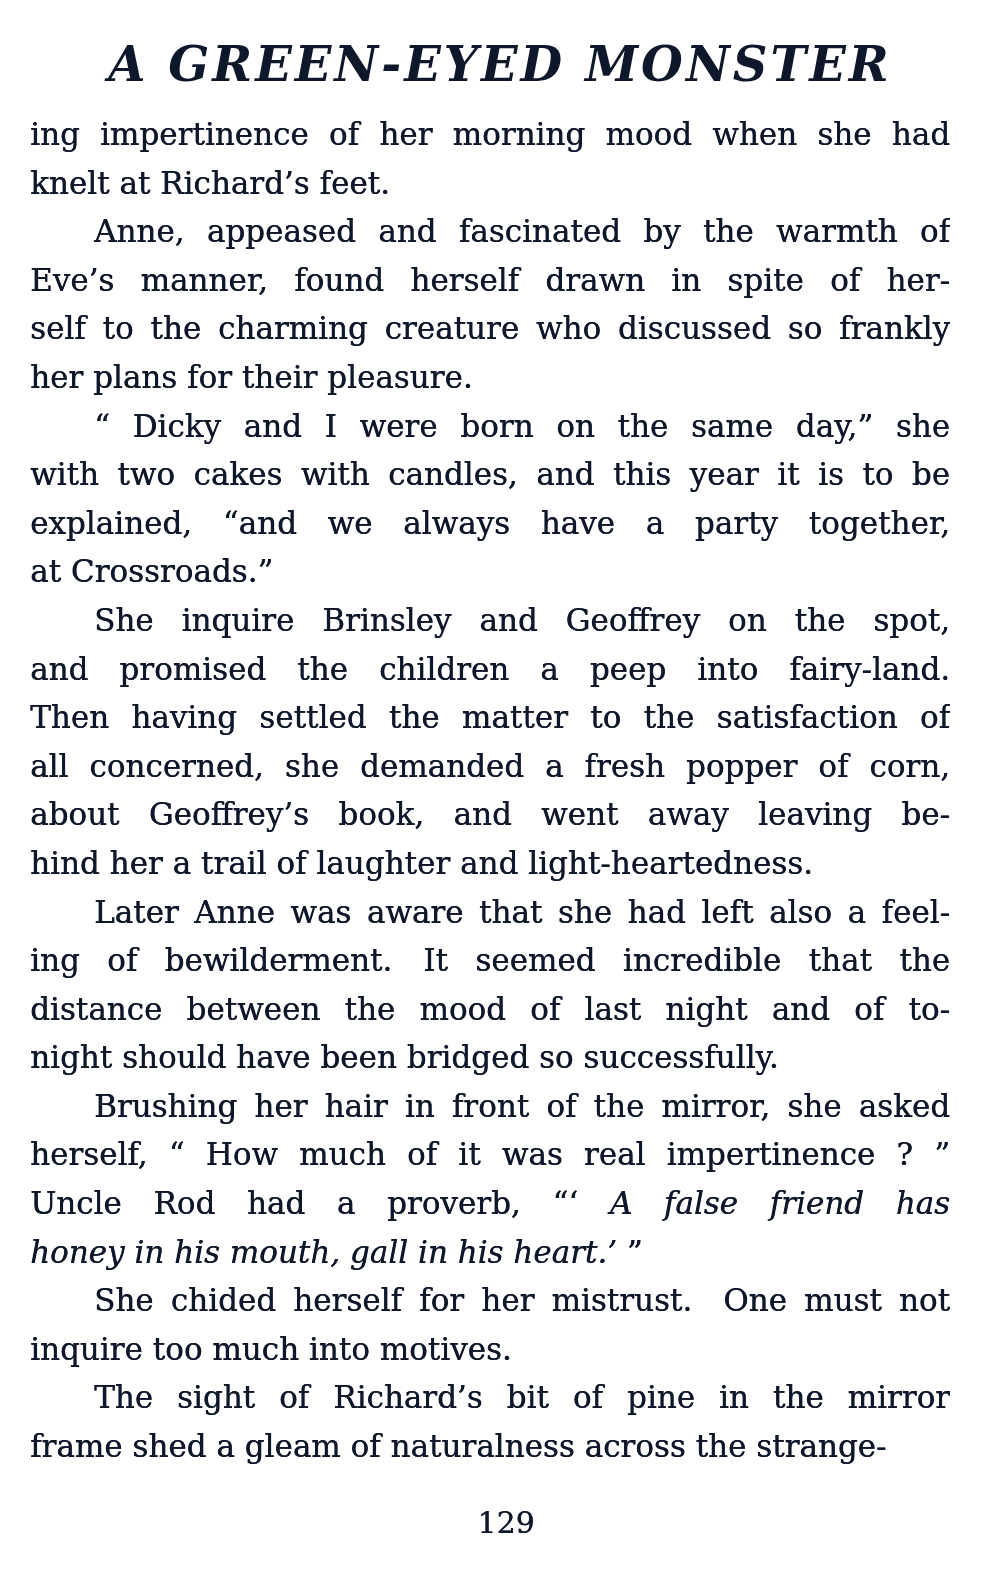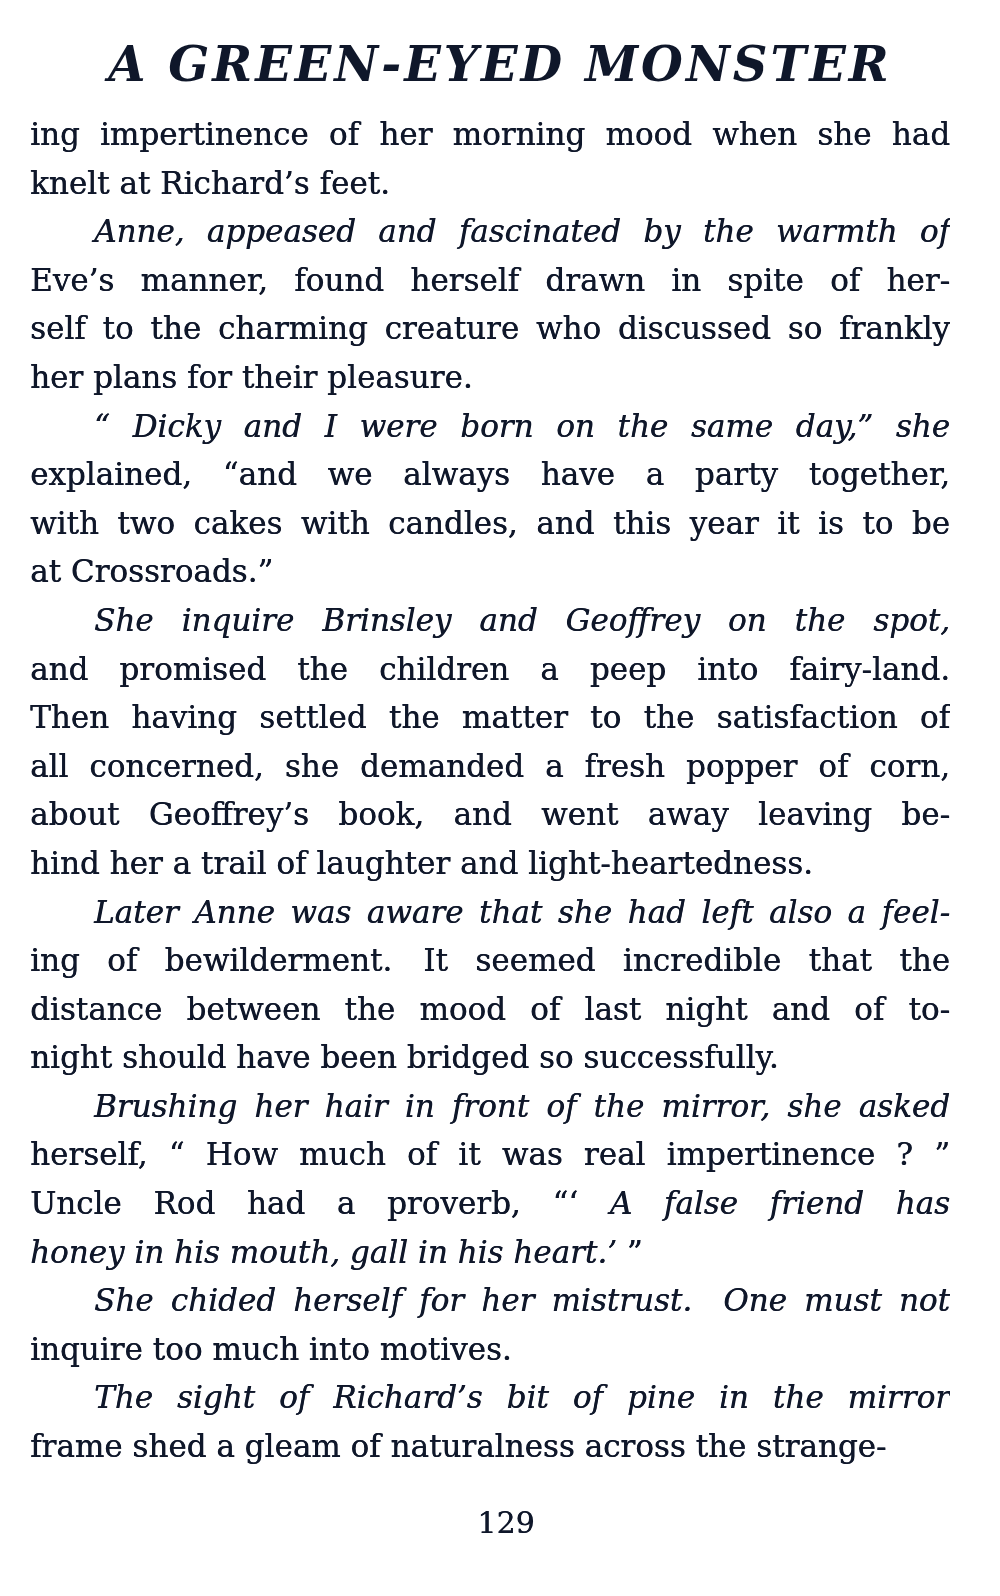--- a/index.html
+++ b/index.html
@@ -41,21 +41,21 @@
     white-space: normal;
   }
   
   .line::after {
     content: "";
     display: inline-block;
     width: 100%;
   }
   .line.last { text-align: left; }
   .line.last::after { content: none; }
-  .paragraph.indented .line.first { text-indent: 64px; font-style: italic; }
+  .paragraph.indented .line.first { text-indent: 64px; }
   .italic { font-style: italic; }
   .page-number {
     margin-top: 26px;
     text-align: center;
     font-size: 30px;
     line-height: 40px;
     text-shadow: 0.4px 0 0 currentColor;
     padding-left: 12px;
   }
 </style>
@@ -71,22 +71,22 @@
         <div class="line last"><span>knelt at Richard’s feet.</span></div>
       </div>
       <div class="paragraph indented">
         <div class="line first"><span>Anne, appeased and fascinated by the warmth of</span></div>
         <div class="line"><span>Eve’s manner, found herself drawn in spite of her-</span></div>
         <div class="line"><span>self to the charming creature who discussed so frankly</span></div>
         <div class="line last"><span>her plans for their pleasure.</span></div>
       </div>
       <div class="paragraph indented">
         <div class="line first"><span>“ Dicky and I were born on the same day,” she</span></div>
+        <div class="line"><span>with two cakes with candles, and this year it is to be</span></div>
         <div class="line"><span>explained, “and we always have a party together,</span></div>
-        <div class="line"><span>with two cakes with candles, and this year it is to be</span></div>
         <div class="line last"><span>at Crossroads.”</span></div>
       </div>
       <div class="paragraph indented">
         <div class="line first"><span>She inquire Brinsley and Geoffrey on the spot,</span></div>
         <div class="line"><span>and promised the children a peep into fairy-land.</span></div>
         <div class="line"><span>Then having settled the matter to the satisfaction of</span></div>
         <div class="line"><span>all concerned, she demanded a fresh popper of corn,</span></div>
         <div class="line"><span>about Geoffrey’s book, and went away leaving be-</span></div>
         <div class="line last"><span>hind her a trail of laughter and light-heartedness.</span></div>
       </div>

